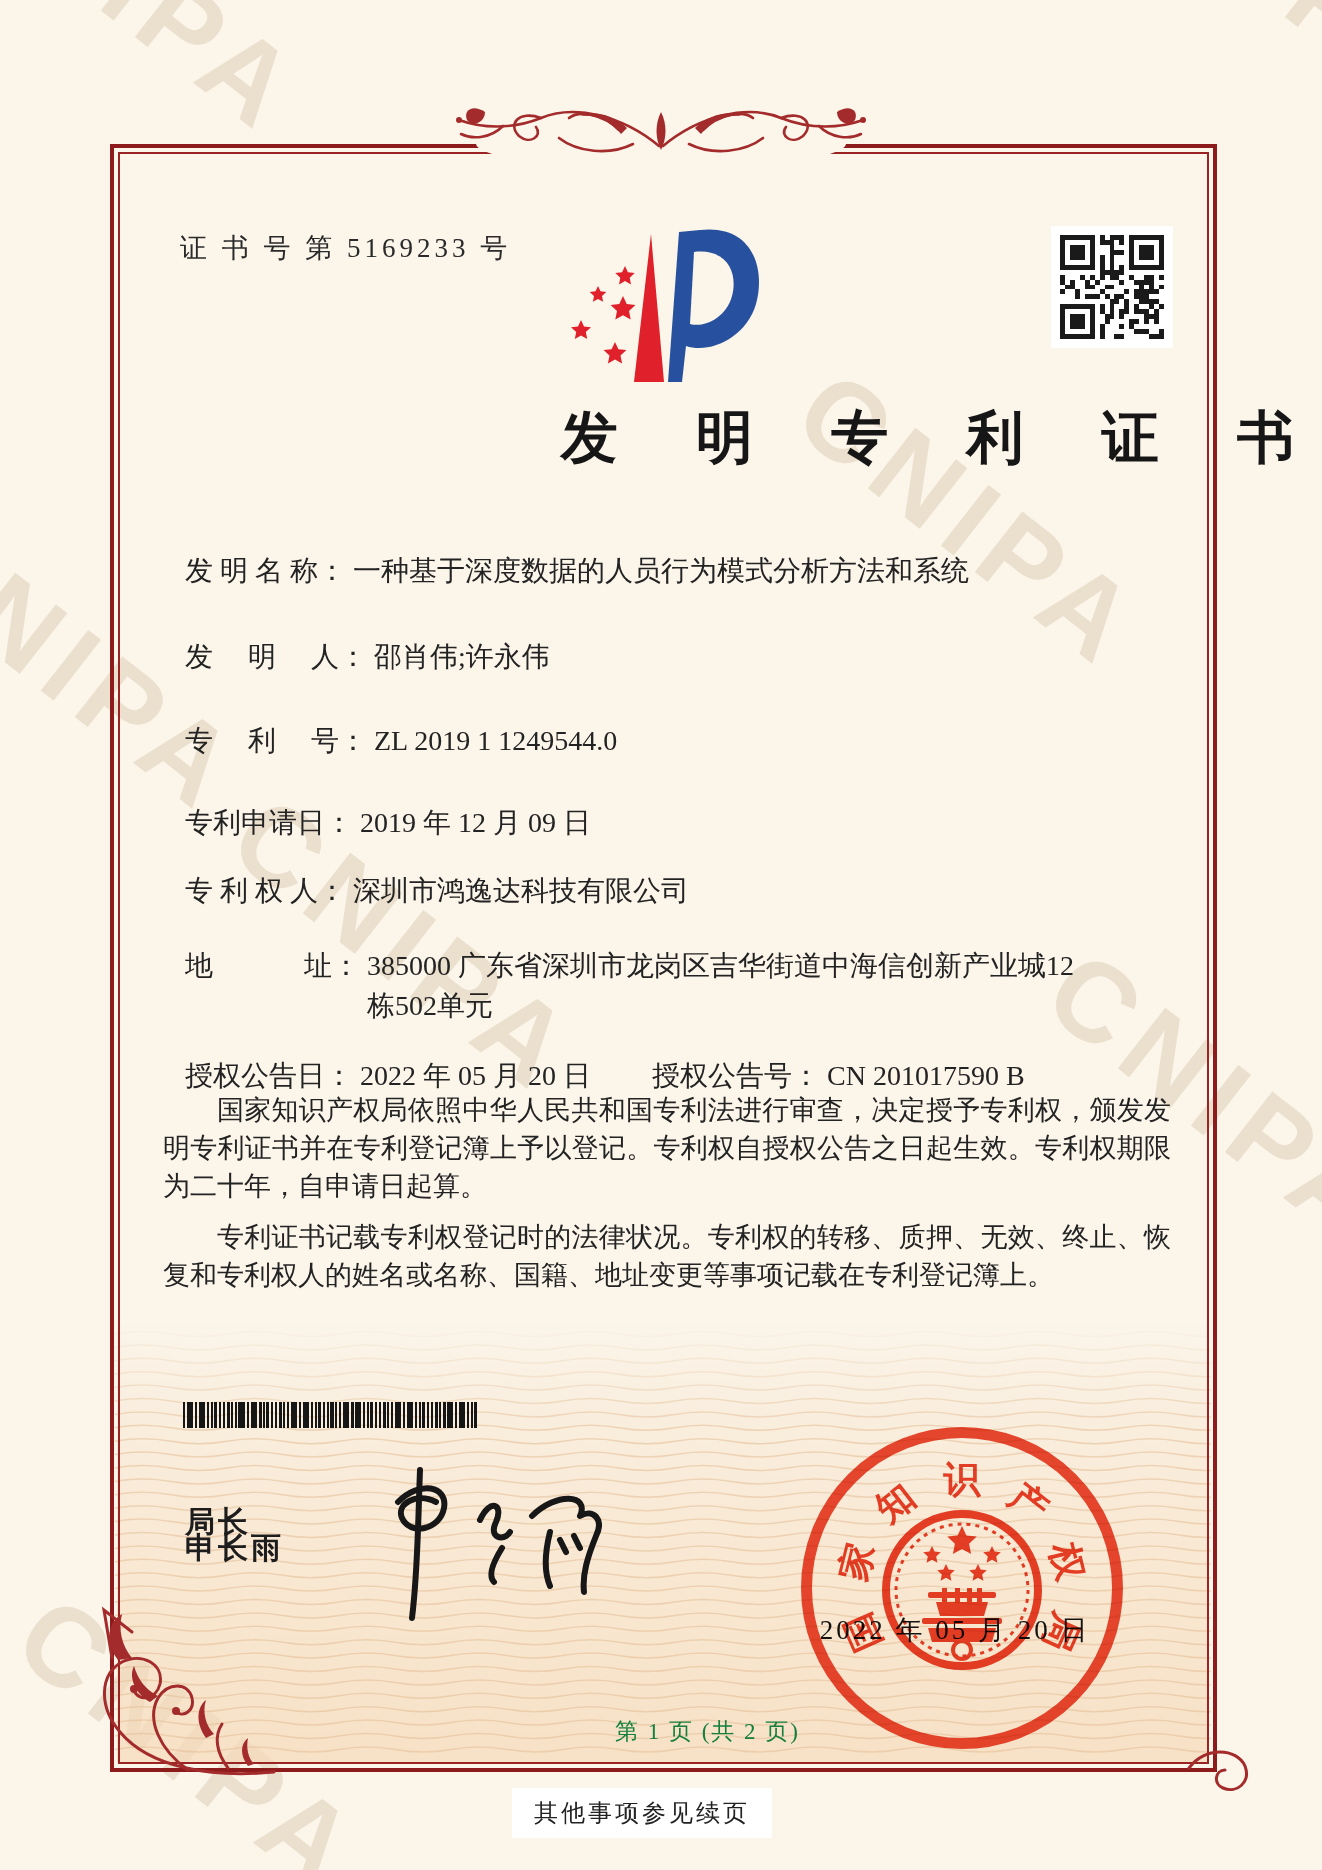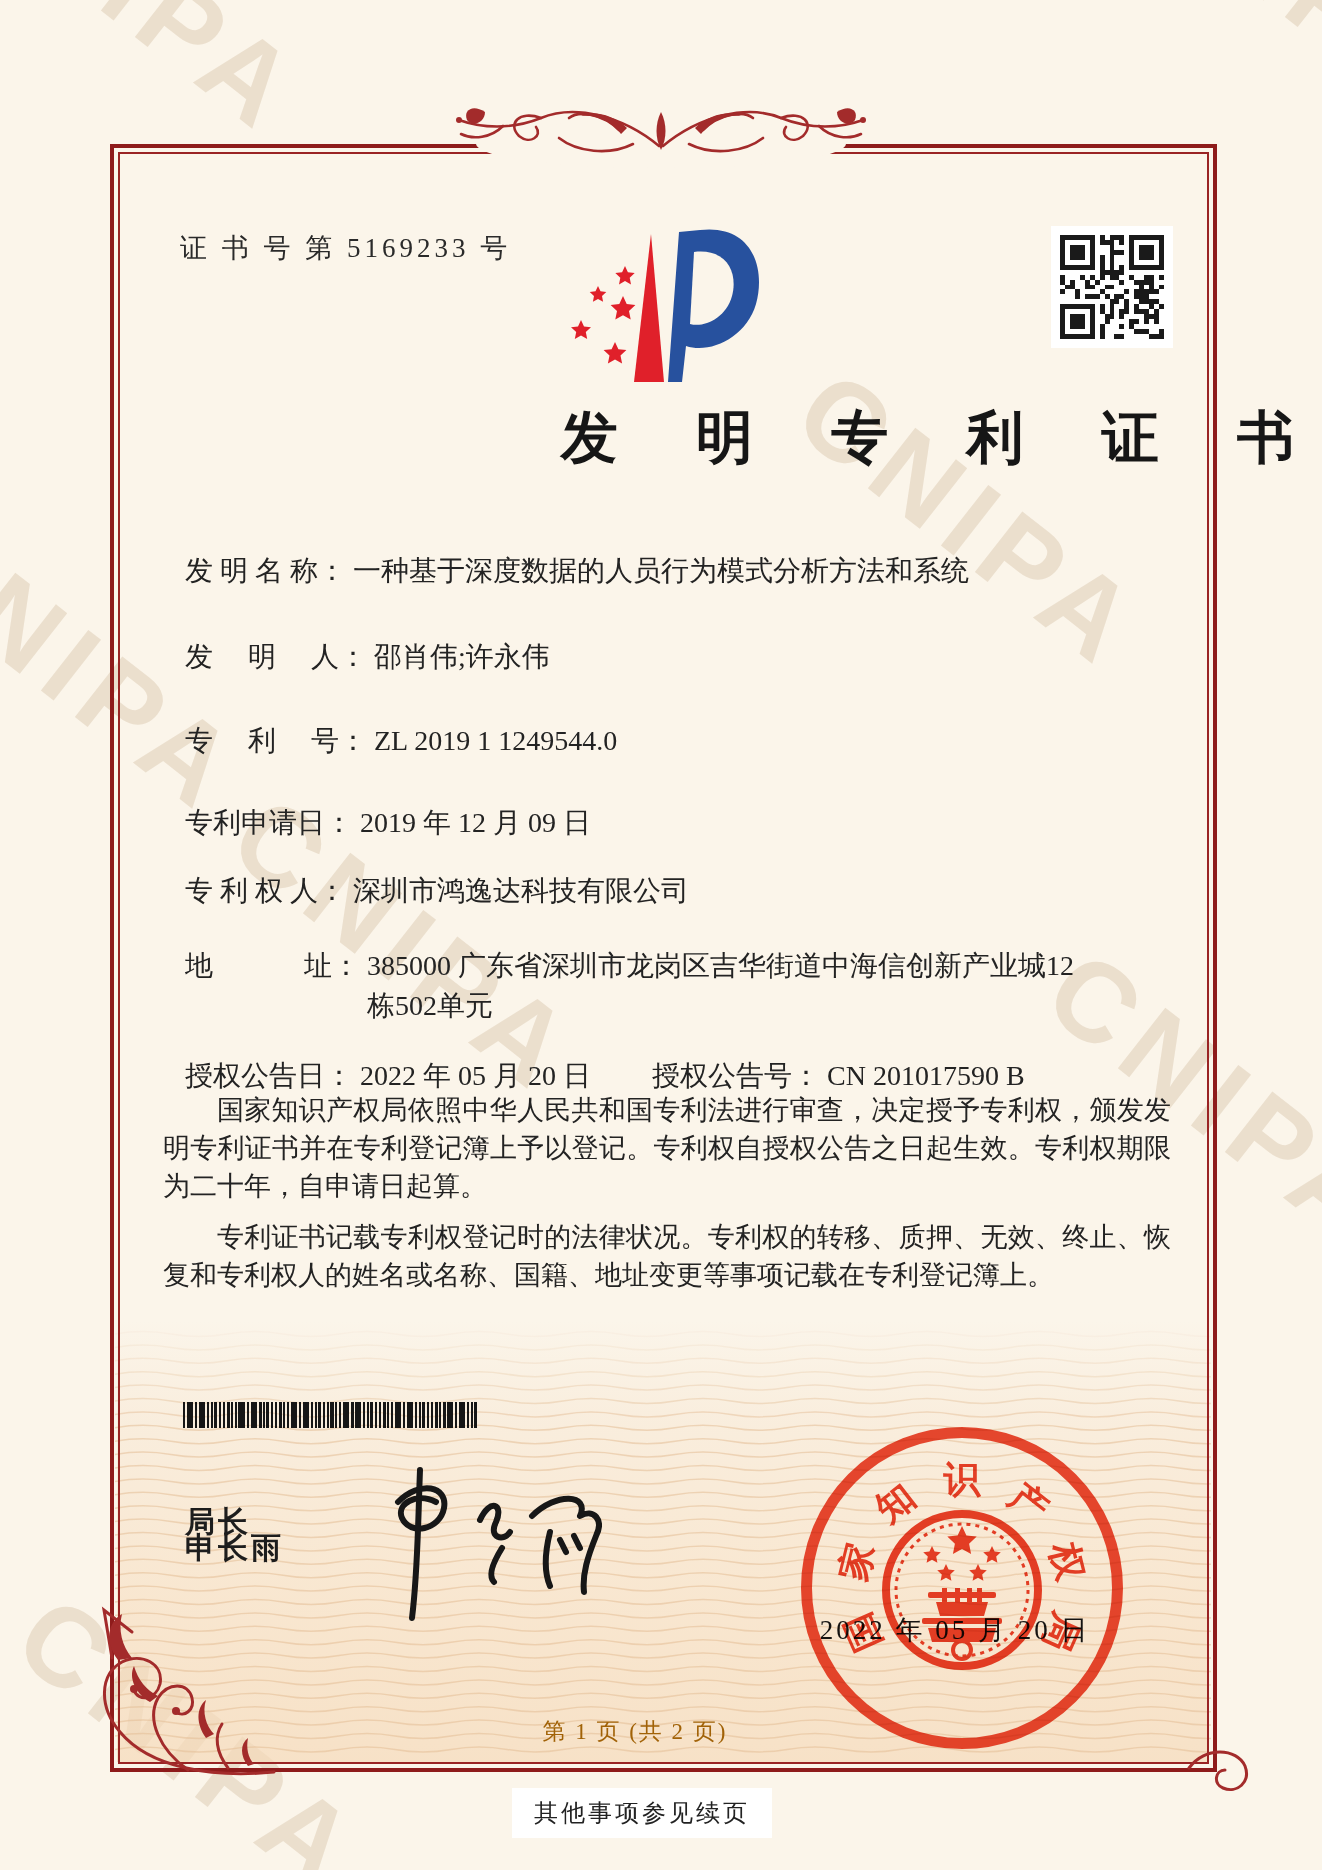--- a/index.html
+++ b/index.html
@@ -87,22 +87,22 @@
     font-size:37px;font-weight:bold;color:#e8391f;
     font-family:"Liberation Serif","DejaVu Serif",serif;
   }
   .seal-emblem{position:absolute;left:60px;top:62px;}
   .seal-date{
     position:absolute;z-index:8;left:790px;top:1612px;width:330px;text-align:center;
     font-size:27px;letter-spacing:3px;color:#151515;white-space:nowrap;
     mix-blend-mode:multiply;
   }
   .page-info{
-    position:absolute;z-index:4;left:470px;top:1716px;width:330px;text-align:center;
-    font-size:23px;color:#a16207;letter-spacing:2px;
+    position:absolute;z-index:4;left:470px;top:1716px;width:330px;text-align:right;
+    font-size:23px;color:#15803d;letter-spacing:2px;
   }
   .note-box{
     position:absolute;z-index:4;left:512px;top:1788px;width:260px;height:50px;
     background:#ffffff;display:flex;align-items:center;justify-content:center;
   }
   .note-text{font-size:24px;letter-spacing:3px;color:#222;white-space:nowrap;}
   
   .orn{position:absolute;z-index:4;}
 </style>
 </head>

